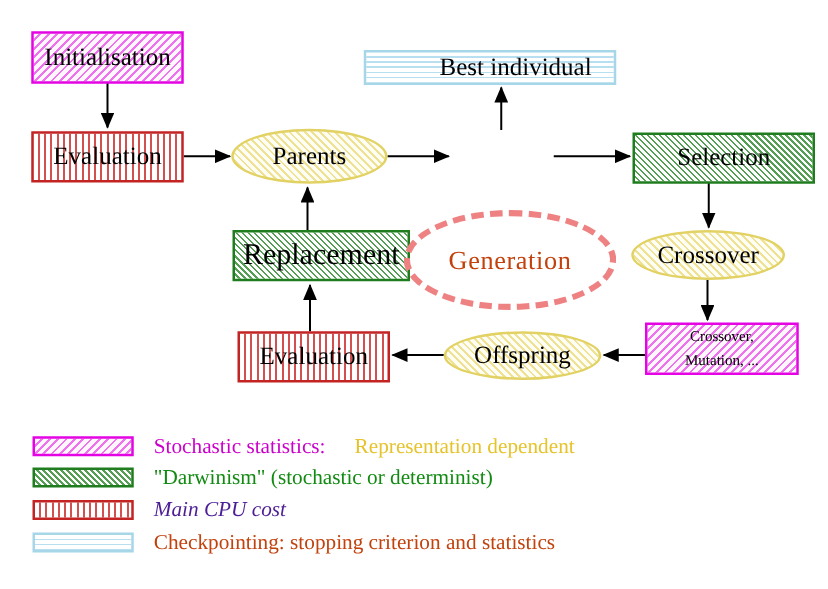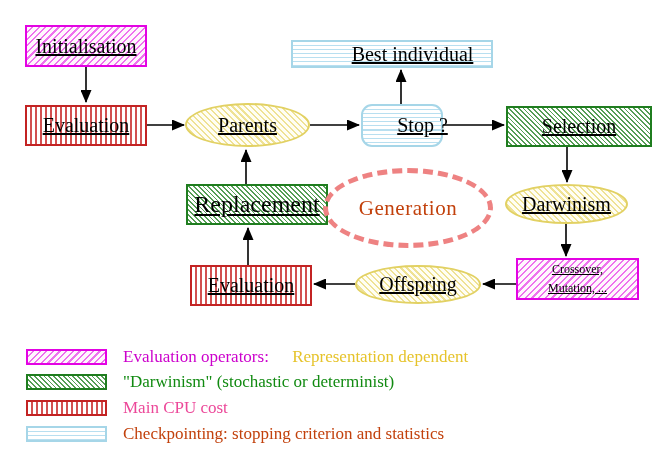--- a/index.html
+++ b/index.html
@@ -2,21 +2,21 @@
 <html><head>
 <meta charset="utf-8">
 <style>
   html,body{margin:0;padding:0;background:#ffffff;}
   #stage{
     position:relative;width:662px;height:471px;background:#ffffff;overflow:hidden;
     font-family:"Liberation Serif","DejaVu Serif",serif;color:#000;
   }
   .node{
     position:absolute;box-sizing:border-box;display:flex;align-items:center;justify-content:center;
-    text-align:left;font-size:20px;line-height:1.05;white-space:nowrap;text-decoration:underline;
+    text-align:left;font-size:20px;line-height:1.05;white-space:nowrap;
   }
   
   .hatch-magenta{
     background:repeating-linear-gradient(135deg,#fff7fd 0 3.1px,#ee72ee 3.1px 4.7px);
     border:2px solid #e303e3;
   }
   .hatch-yellow{
     background:repeating-linear-gradient(45deg,#fffef4 0 2.7px,#efe295 2.7px 4.3px);
     border:2px solid #e2d163;
   }
@@ -42,21 +42,21 @@
   }
   #arrows{position:absolute;left:0;top:0;width:662px;height:471px;}
   #arrows line{stroke:#000;stroke-width:1.6;}
   
   .legend-row{position:absolute;left:26px;display:flex;align-items:center;}
   .legend-swatch{box-sizing:border-box;width:81px;height:16px;flex:0 0 auto;}
   .legend-text{margin-left:16px;font-size:17px;white-space:nowrap;}
   .lt-magenta{color:#cc00cc;}
   .lt-gold{color:#e6c32a;}
   .lt-green{color:#118a11;}
-  .lt-red{color:#ec4899;}
+  .lt-red{color:#4c1d95;font-style:italic;}
   .lt-cyan{color:#c2410c;}
   .two-line{font-size:12px;line-height:19px;white-space:nowrap;flex-direction:column;}
 </style>
 </head>
 <body>
 
 <div id="stage">
 
   <svg id="arrows" xmlns="http://www.w3.org/2000/svg">
     <defs>
@@ -78,43 +78,42 @@
   </svg>
 
   <div class="node hatch-magenta" style="left:25px;top:25px;width:122px;height:42px;">Initialisation</div>
 
   <div class="node stripe-red" style="left:25px;top:105px;width:122px;height:41px;">Evaluation</div>
 
   <div class="node hatch-yellow ellipse" style="left:185px;top:103px;width:125px;height:44px;">Parents</div>
 
   <div class="node stripe-cyan" style="left:291px;top:40px;width:202px;height:28px;font-size:20px;">Best individual</div>
 
-  <div class="node stripe-cyan rounded" style="left:361px;top:104px;width:82px;height:43px;">Stop ?</div>
 
   <div class="node hatch-green" style="left:506px;top:106px;width:146px;height:41px;">Selection</div>
 
-  <div class="node hatch-yellow ellipse" style="left:505px;top:184px;width:123px;height:40px;">Darwinism</div>
+  <div class="node hatch-yellow ellipse" style="left:505px;top:184px;width:123px;height:40px;">Crossover</div>
 
   <div class="node hatch-magenta two-line" style="left:516px;top:258px;width:123px;height:42px;">
     <div>Crossover,</div>
     <div>Mutation, ...</div>
   </div>
 
   <div class="node hatch-yellow ellipse" style="left:355px;top:265px;width:126px;height:39px;">Offspring</div>
 
   <div class="node stripe-red" style="left:190px;top:265px;width:122px;height:41px;">Evaluation</div>
 
   <div class="node hatch-green" style="left:186px;top:184px;width:142px;height:41px;font-size:24px;">Replacement</div>
 
   <div id="generation" style="left:323px;top:168px;width:170px;height:80px;">Generation</div>
 
   <div class="legend-row" style="top:347px;">
     <div class="legend-swatch hatch-magenta"></div>
     <div class="legend-text">
-      <span class="lt-magenta">Evaluation operators:</span>
+      <span class="lt-magenta">Stochastic statistics:</span>
       <span class="lt-gold" style="margin-left:19px;">Representation dependent</span>
     </div>
   </div>
 
   <div class="legend-row" style="top:372px;">
     <div class="legend-swatch hatch-green"></div>
     <div class="legend-text lt-green">"Darwinism" (stochastic or determinist)</div>
   </div>
 
   <div class="legend-row" style="top:398px;">

